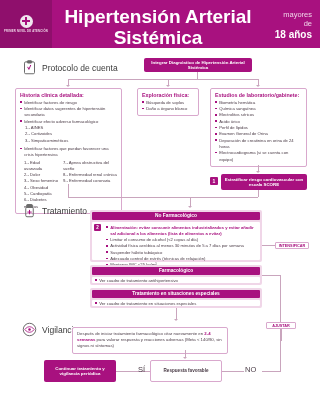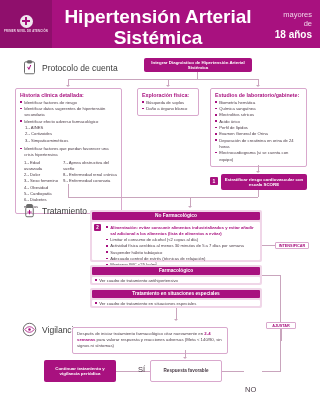--- a/index.html
+++ b/index.html
@@ -325,19 +325,19 @@
   <div class="ln lnv" style="left:185px; top:350px; height:8px;"></div>
   <div class="arw" style="left:183px; top:357px;"></div>
 
   <div class="wbox" style="left:150px; top:360px; width:72px; height:22px; display:flex; align-items:center; justify-content:center; text-align:center;">
     <div style="font-size:4.6px; font-weight:bold; line-height:1.3; color:#4a3b46;">Respuesta favorable</div>
   </div>
 
   <div class="ln lnh" style="left:116px; top:371px; width:34px;"></div>
   <div class="yn" style="left:126px; top:365px;margin-left:12px;">SÍ</div>
   <div class="ln lnh" style="left:222px; top:371px; width:22px;"></div>
-  <div class="yn" style="left:245px; top:385px;">NO</div>
+  <div class="yn" style="left:245px; top:365px;">NO</div>
   <div class="ln lnh" style="left:262px; top:371px; width:18px;"></div>
   <div class="ln lnv" style="left:280px; top:341px; height:31px;"></div>
 
   <div class="mbox" style="left:44px; top:360px; width:72px; height:22px;">Continuar tratamiento y vigilancia periódica</div>
 
 </div>
 
 </body></html>

